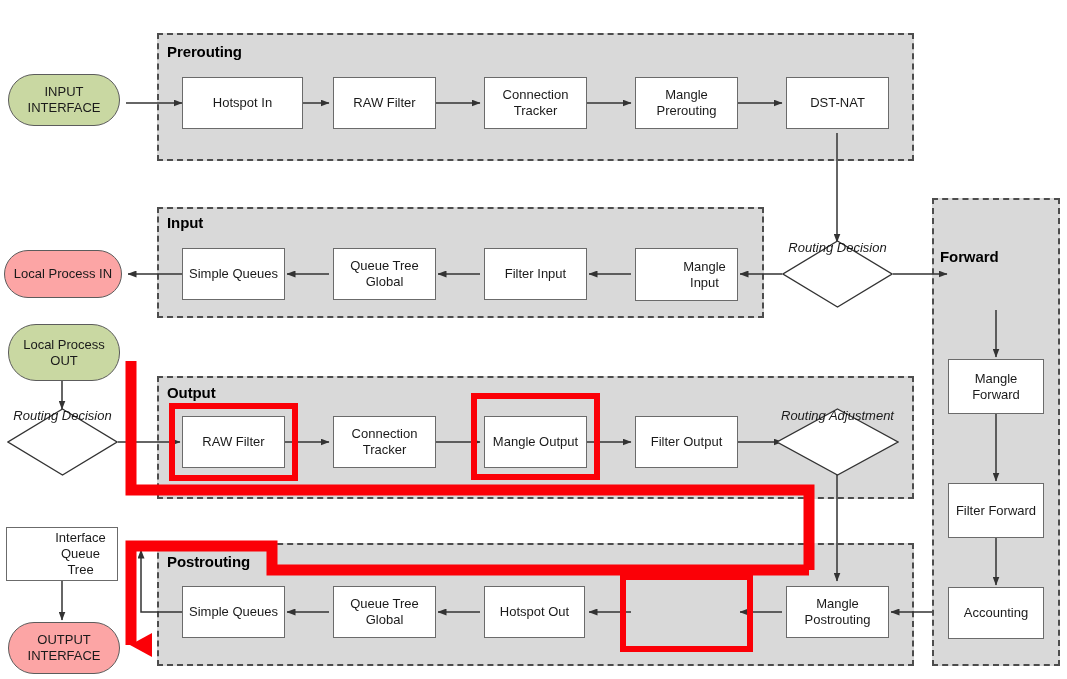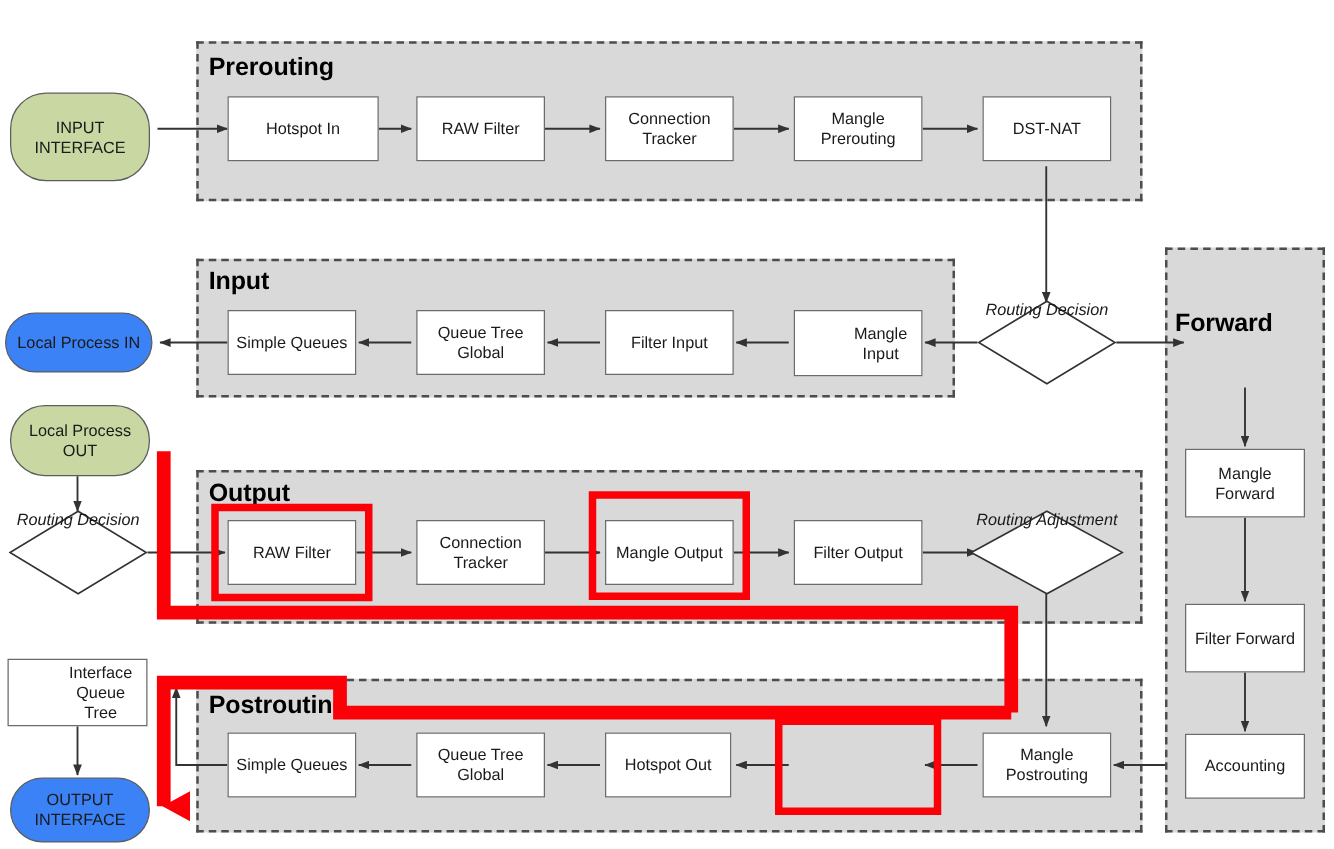--- a/index.html
+++ b/index.html
@@ -17,21 +17,21 @@
   
   .zone{
     position:absolute;
     background:#d9d9d9;
     border:2px dashed #4d4d4d;
     box-sizing:border-box;
   }
   .zone-label{
     position:absolute;
     font-weight:bold;
-    font-size:20px;
+    font-size:15px;
     color:#000000;
     white-space:nowrap;
     letter-spacing:-0.1px;
   }
   
   .node{
     position:absolute;
     background:#ffffff;
     border:1.4px solid #6b6b6b;
     box-sizing:border-box;
@@ -51,21 +51,21 @@
     border:1.4px solid #5c5c5c;
     display:flex;
     align-items:center;
     justify-content:center;
     text-align:center;
     font-size:13px;
     color:#1a1a1a;
     line-height:1.2;
   }
   .pill.green{background:#c9d8a2;}
-  .pill.yellow{background:#3b82f6;}
+  .pill.yellow{background:#fca5a5;}
   
   .diamond{
     position:absolute;
     display:flex;
     align-items:flex-start;
     justify-content:center;
     font-style:italic;
   }
   .diamond .dshape{
     position:absolute;
@@ -246,21 +246,21 @@
     <span>Hotspot Out</span>
   </div>
   <div class="node" style="left:786px;top:586px;width:103px;height:52px;">
     <span>Mangle Postrouting</span>
   </div>
 
   <div class="node" style="left:6px;top:527px;width:112px;height:54px;padding-left:40px;">
     <span>Interface Queue Tree</span>
   </div>
 
-  <div class="pill green" style="left:8px;top:74px;width:112px;height:71px;border-radius:29px;">
+  <div class="pill green" style="left:8px;top:74px;width:112px;height:52px;border-radius:29px;">
     <span>INPUT INTERFACE</span>
   </div>
   <div class="pill yellow" style="left:4px;top:250px;width:118px;height:48px;border-radius:24px;">
     <span>Local Process IN</span>
   </div>
   <div class="pill green" style="left:8px;top:324px;width:112px;height:57px;border-radius:28px;">
     <span>Local Process OUT</span>
   </div>
   <div class="pill yellow" style="left:8px;top:622px;width:112px;height:52px;border-radius:26px;">
     <span>OUTPUT INTERFACE</span>

